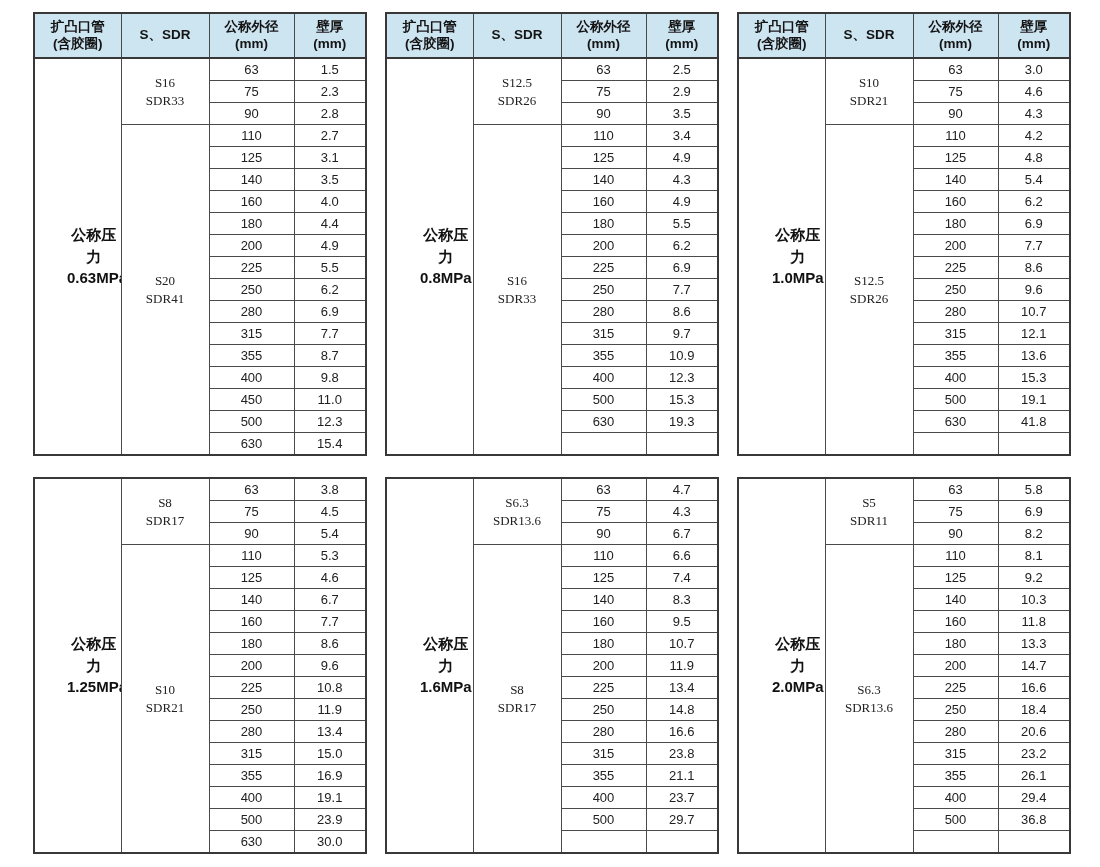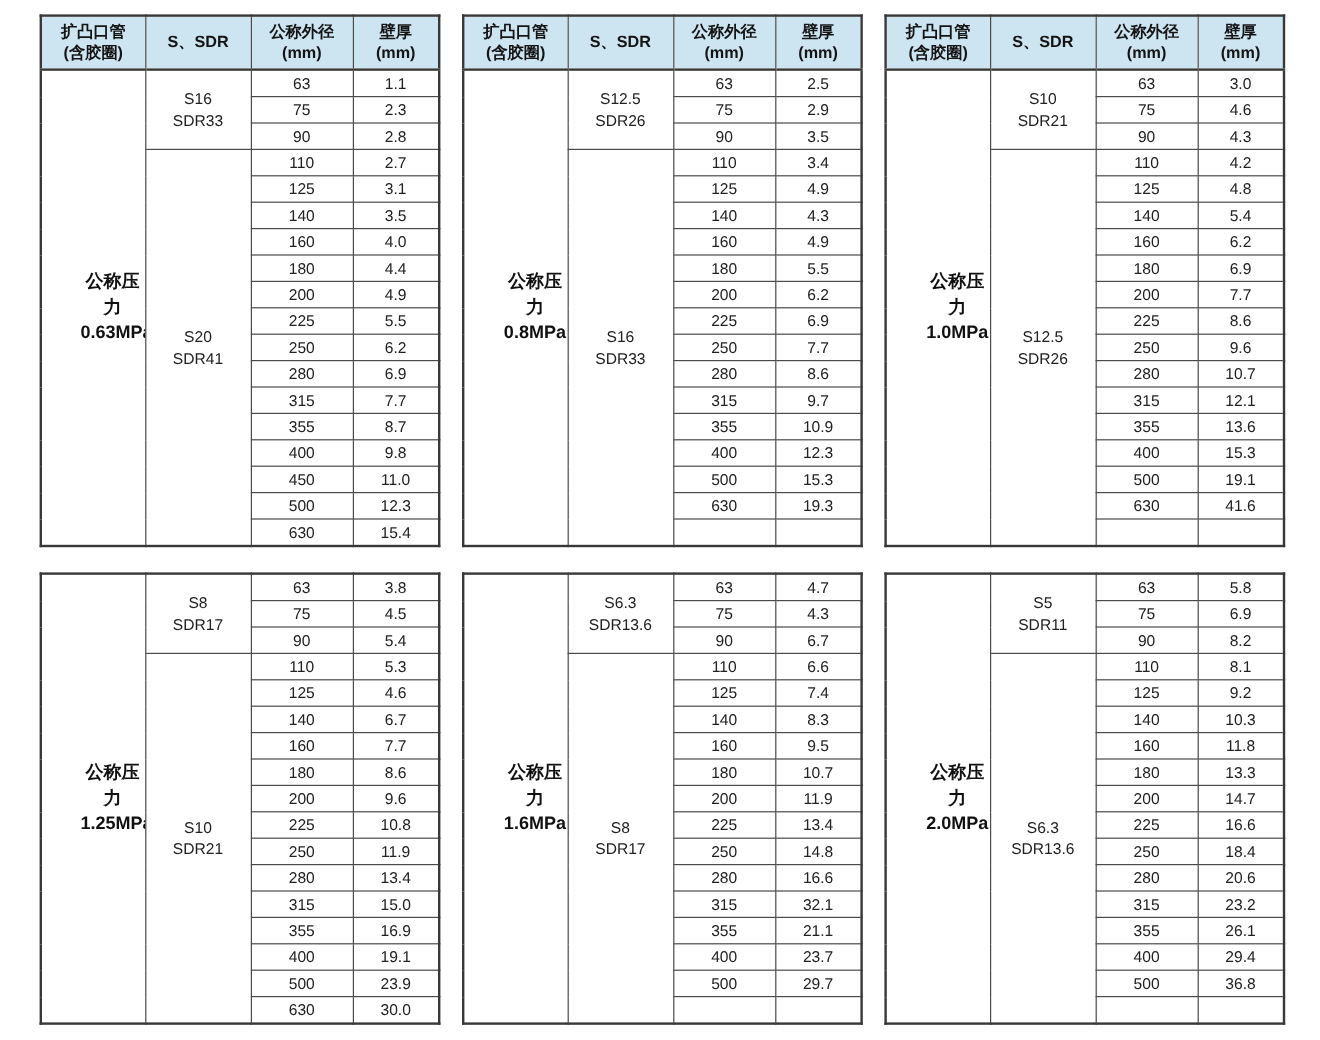--- a/index.html
+++ b/index.html
@@ -39,20 +39,21 @@
   }
   .spec-table td.val {
     height: 21px;
     font-size: 13px;
     color: #212121;
   }
   .spec-table td.sdr-cell {
     font-size: 13px;
     line-height: 1.35;
     color: #212121;
+    font-family: Liberation Serif, serif;
   }
   .spec-table td.pressure-cell {
     font-weight: 700;
     font-size: 15px;
     line-height: 1.45;
     color: #111111;
     padding-left: 32px;
   }
 </style>
 </head>
@@ -88,21 +89,21 @@
           <tr>
             <td class="pressure-cell" rowspan="18">
               <div>公称压力</div>
               <div>0.63MPa</div>
             </td>
             <td class="sdr-cell" rowspan="3">
               <div>S16</div>
               <div>SDR33</div>
             </td>
             <td class="val">63</td>
-            <td class="val">1.1</td>
+            <td class="val">1.5</td>
           </tr>
           <tr>
             <td class="val">75</td>
             <td class="val">2.3</td>
           </tr>
           <tr>
             <td class="val">90</td>
             <td class="val">2.8</td>
           </tr>
           <tr>
@@ -378,21 +379,21 @@
           <tr>
             <td class="val">400</td>
             <td class="val">15.3</td>
           </tr>
           <tr>
             <td class="val">500</td>
             <td class="val">19.1</td>
           </tr>
           <tr>
             <td class="val">630</td>
-            <td class="val">41.6</td>
+            <td class="val">41.8</td>
           </tr>
           <tr>
             <td class="val"></td>
             <td class="val"></td>
           </tr>
         </tbody>
       </table>
       <table class="spec-table" style="border-color: rgb(56, 56, 56);">
         <colgroup>
           <col style="width: 87px;">
@@ -546,21 +547,21 @@
           <tr>
             <td class="val">250</td>
             <td class="val">14.8</td>
           </tr>
           <tr>
             <td class="val">280</td>
             <td class="val">16.6</td>
           </tr>
           <tr>
             <td class="val">315</td>
-            <td class="val">32.1</td>
+            <td class="val">23.8</td>
           </tr>
           <tr>
             <td class="val">355</td>
             <td class="val">21.1</td>
           </tr>
           <tr>
             <td class="val">400</td>
             <td class="val">23.7</td>
           </tr>
           <tr>

